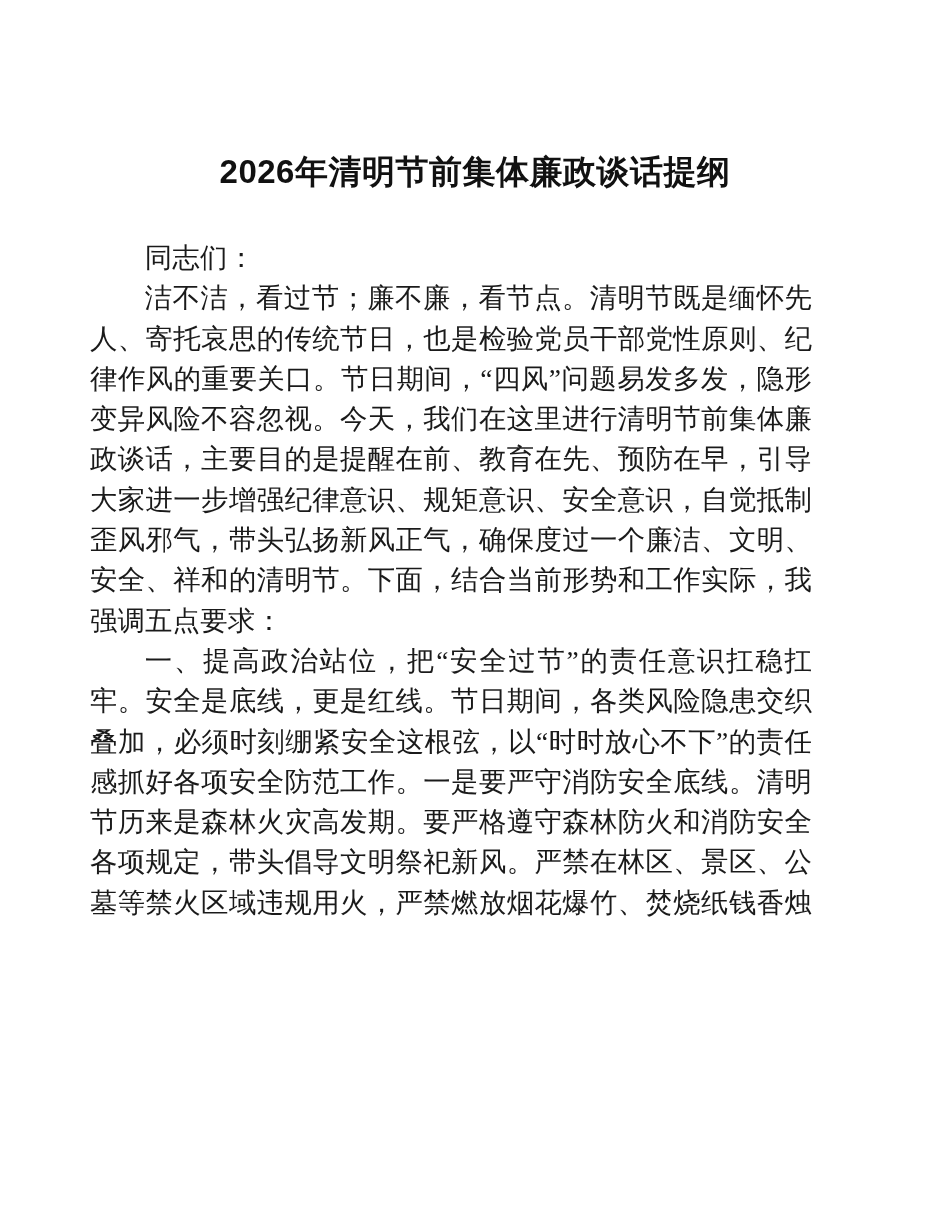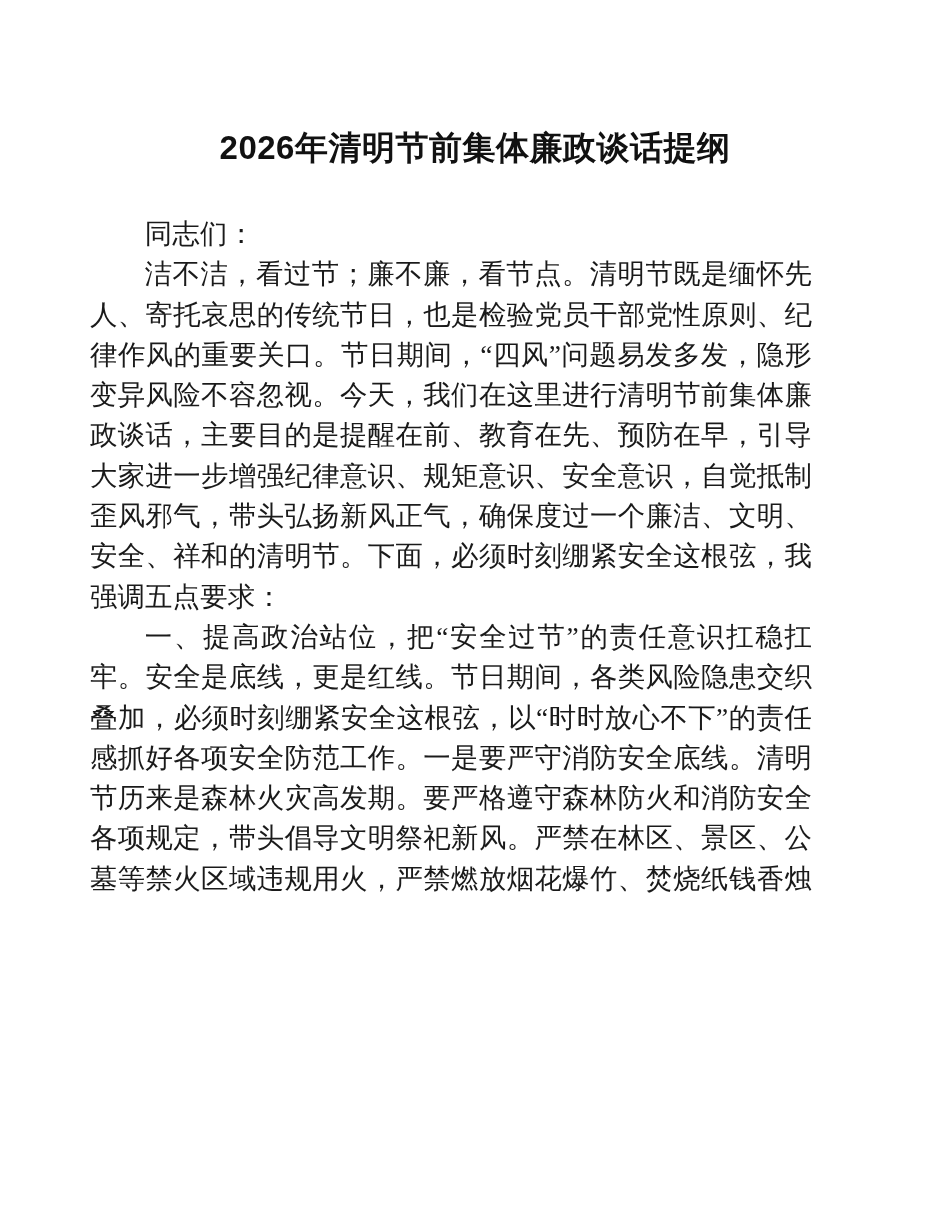--- a/index.html
+++ b/index.html
@@ -9,20 +9,21 @@
     background: #ffffff;
   }
 
   #page {
     position: relative;
     width: 950px;
     height: 900px;
     background: #ffffff;
     overflow: hidden;
     box-sizing: border-box;
+    margin-top: 24px;
   }
 
   
   #doc-title {
     position: absolute;
     left: 0;
     top: 104px;
     width: 950px;
     text-align: center;
     font-family: "Liberation Sans", "DejaVu Sans", sans-serif;
@@ -70,19 +71,19 @@
 <body>
 
 <div id="page">
 
   <h1 id="doc-title">2026年清明节前集体廉政谈话提纲</h1>
 
   <div id="body-column">
 
     <p class="para salutation">同志们：</p>
 
-    <p class="para indent">洁不洁，看过节；廉不廉，看节点。清明节既是缅怀先人、寄托哀思的传统节日，也是检验党员干部党性原则、纪律作风的重要关口。节日期间，“四风”问题易发多发，隐形变异风险不容忽视。今天，我们在这里进行清明节前集体廉政谈话，主要目的是提醒在前、教育在先、预防在早，引导大家进一步增强纪律意识、规矩意识、安全意识，自觉抵制歪风邪气，带头弘扬新风正气，确保度过一个廉洁、文明、安全、祥和的清明节。下面，必须时刻绷紧安全这根弦，我强调五点要求：</p>
+    <p class="para indent">洁不洁，看过节；廉不廉，看节点。清明节既是缅怀先人、寄托哀思的传统节日，也是检验党员干部党性原则、纪律作风的重要关口。节日期间，“四风”问题易发多发，隐形变异风险不容忽视。今天，我们在这里进行清明节前集体廉政谈话，主要目的是提醒在前、教育在先、预防在早，引导大家进一步增强纪律意识、规矩意识、安全意识，自觉抵制歪风邪气，带头弘扬新风正气，确保度过一个廉洁、文明、安全、祥和的清明节。下面，结合当前形势和工作实际，我强调五点要求：</p>
 
     <p class="para indent">一、提高政治站位，把“安全过节”的责任意识扛稳扛牢。安全是底线，更是红线。节日期间，各类风险隐患交织叠加，必须时刻绷紧安全这根弦，以“时时放心不下”的责任感抓好各项安全防范工作。一是要严守消防安全底线。清明节历来是森林火灾高发期。要严格遵守森林防火和消防安全各项规定，带头倡导文明祭祀新风。严禁在林区、景区、公墓等禁火区域违规用火，严禁燃放烟花爆竹、焚烧纸钱香烛等野外用火行为。确需进行传统祭祀活动的，务必选择安全地点，彻底清理周边可燃物，做到人走火灭，严防火灾事故发生。同时，注意家庭用火用电用气安全，防范一氧化碳中毒等风险。二是要严守交通安全红线。节日期间出行集中，交通安全风险增大。</p>
 
   </div>
 
 </div>
 
 </body></html>

